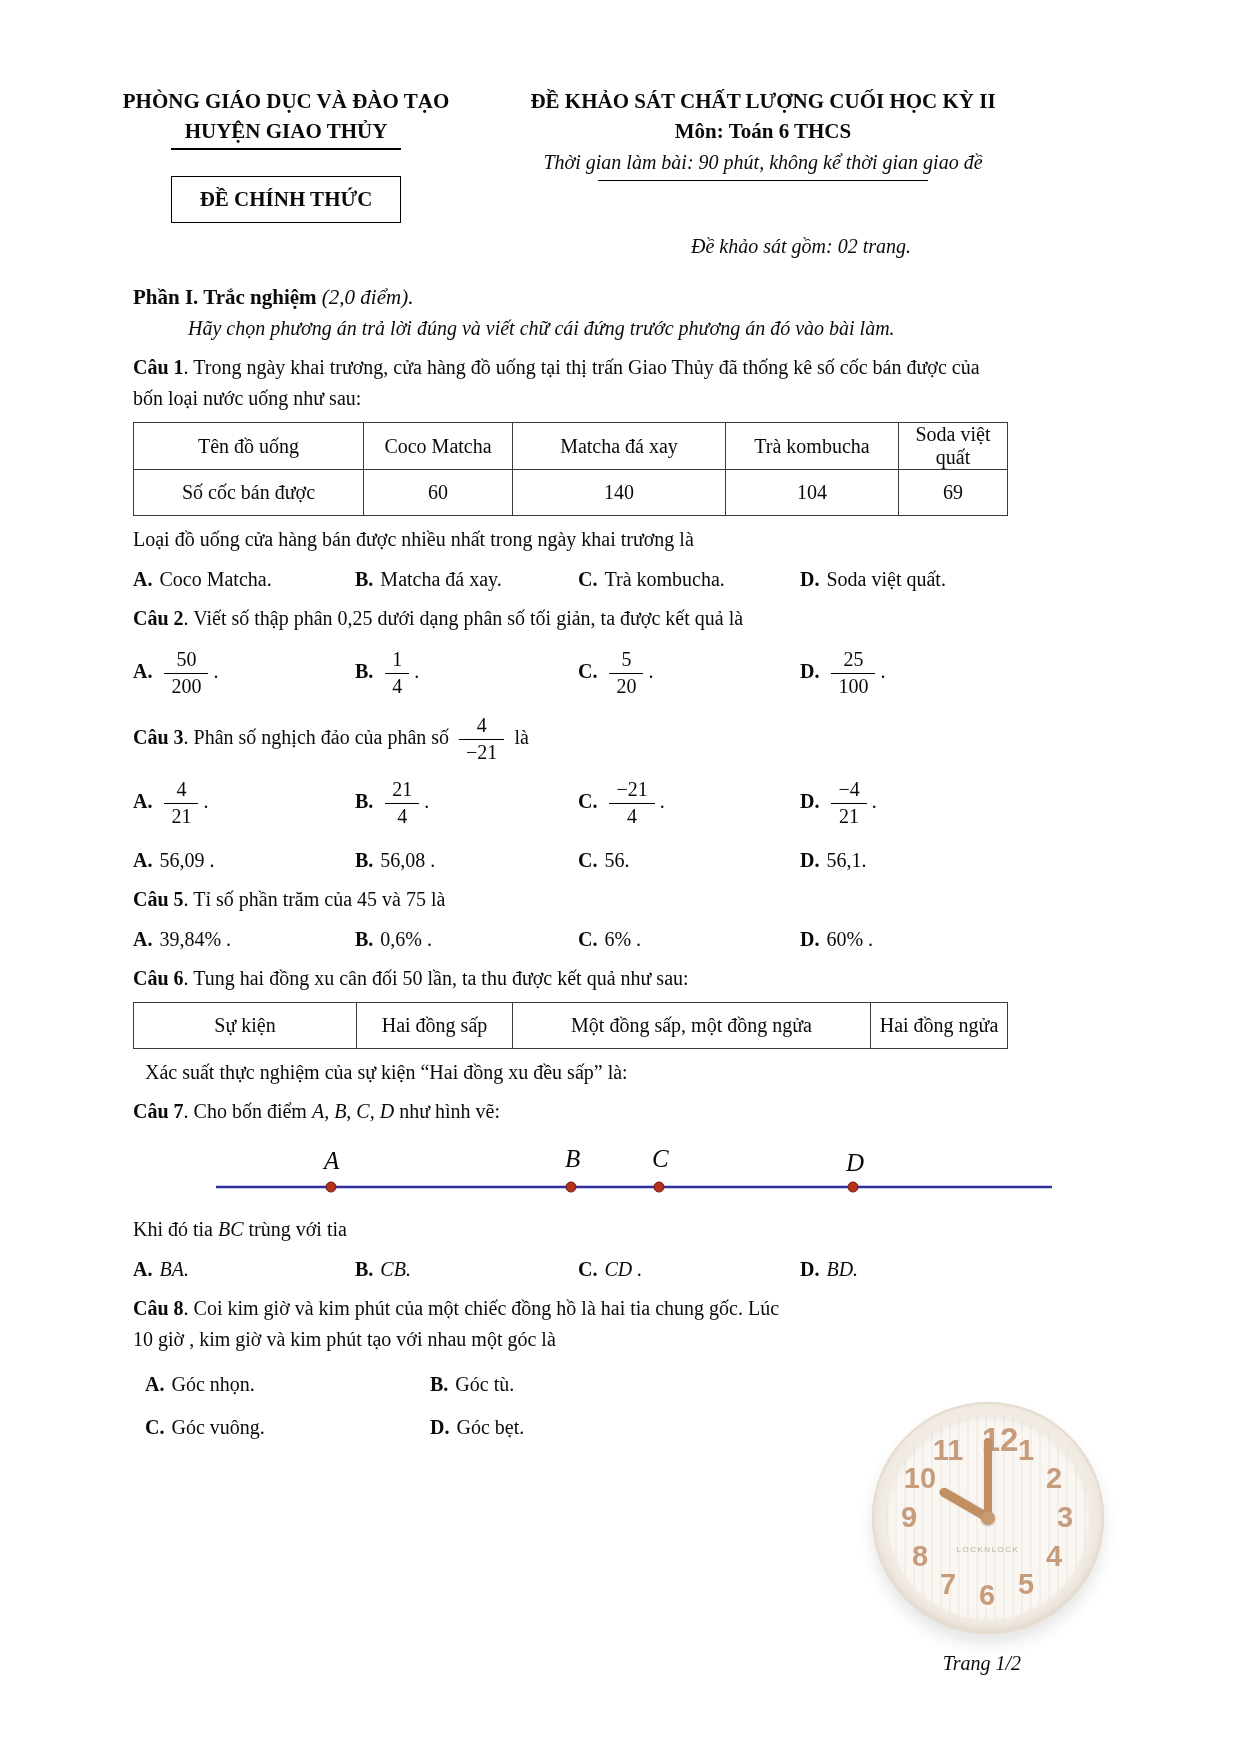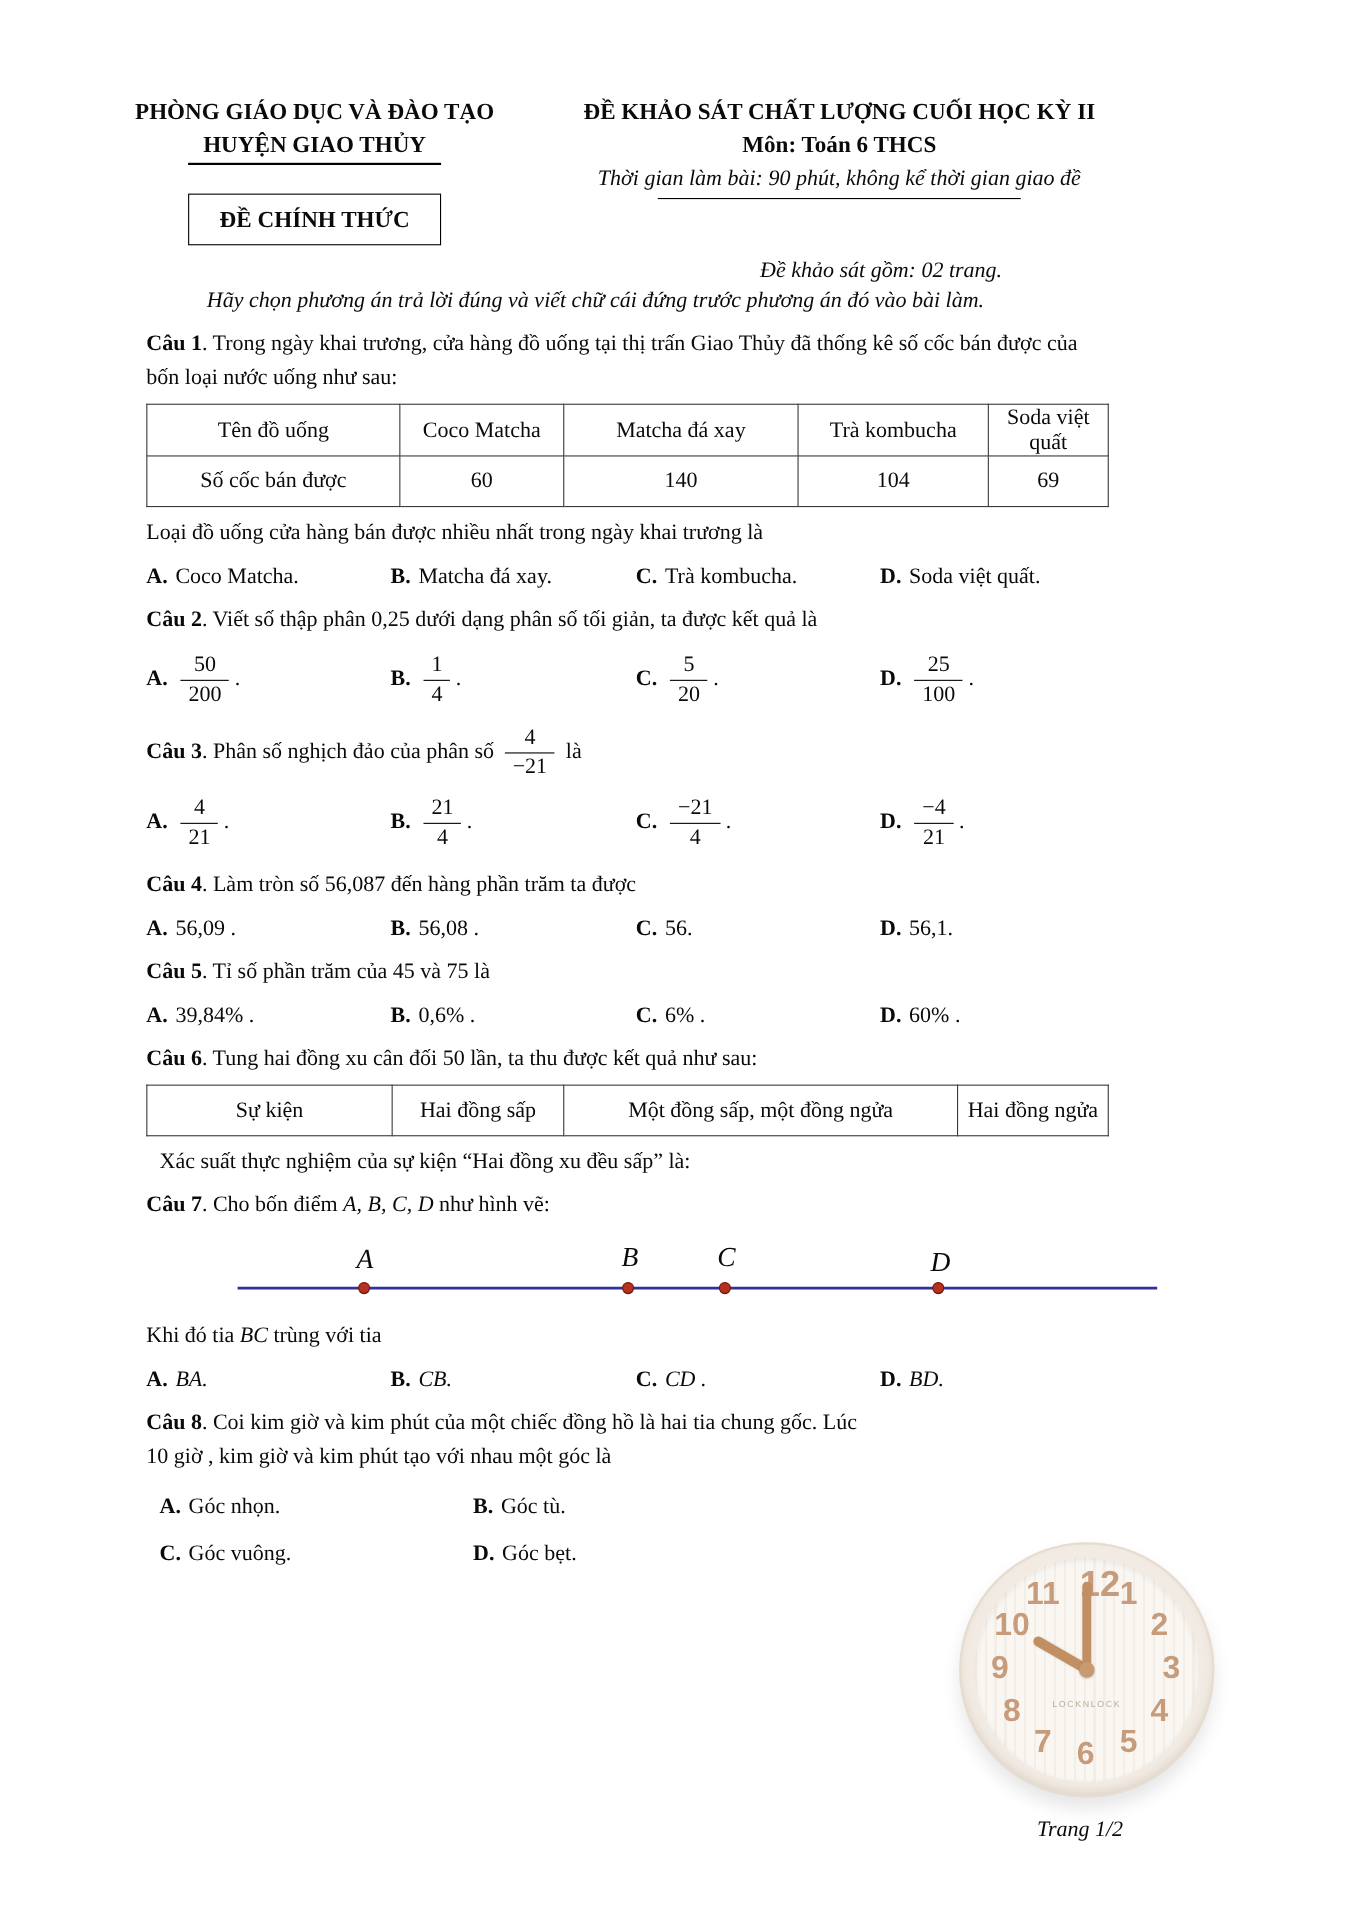--- a/index.html
+++ b/index.html
@@ -114,20 +114,21 @@
       <div class="h-b">ĐỀ KHẢO SÁT CHẤT LƯỢNG CUỐI HỌC KỲ II</div>
       <div class="h-b">Môn: Toán 6 THCS</div>
       <div class="time-line">Thời gian làm bài: 90 phút, không kể thời gian giao đề</div>
       <div class="time-underline"></div>
     </div>
   </div>
   <div class="pages-note">Đề khảo sát gồm:  02 trang.</div>
 
   <div class="content">
 
+    <p class="part-title"><b>Phần I. Trắc nghiệm </b><span class="it">(2,0 điểm).</span></p>
     <p class="it indent">Hãy chọn phương án trả lời đúng và viết chữ cái đứng trước phương án đó vào bài làm.</p>
 
     <p class="q"><b class="q-label">Câu 1</b><span>. Trong ngày khai trương, cửa hàng đồ uống tại thị trấn Giao Thủy đã thống kê số cốc bán được của bốn loại nước uống như sau:</span></p>
     <table class="data-table">
       <tbody>
           <tr>
         <td style="width:217px">Tên đồ uống</td>
         <td style="width:136px">Coco Matcha</td>
         <td style="width:200px">Matcha đá xay</td>
         <td style="width:160px">Trà kombucha</td>
@@ -159,21 +160,20 @@
     </div>
 
     <p class="q" style="margin-top:12px"><b class="q-label">Câu 3</b><span>. Phân số nghịch đảo của phân số </span><span class="frac"><span class="fr-num">4</span><span class="fr-den">−21</span></span><span> là</span></p>
     <div class="opts opts-frac">
       <div class="opt"><span class="k">A.</span><span class="frac"><span class="fr-num">4</span><span class="fr-den">21</span></span><span>.</span></div>
       <div class="opt"><span class="k">B.</span><span class="frac"><span class="fr-num">21</span><span class="fr-den">4</span></span><span>.</span></div>
       <div class="opt"><span class="k">C.</span><span class="frac"><span class="fr-num">−21</span><span class="fr-den">4</span></span><span>.</span></div>
       <div class="opt"><span class="k">D.</span><span class="frac"><span class="fr-num">−4</span><span class="fr-den">21</span></span><span>.</span></div>
     </div>
 
-    <p class="q" style="margin-top:14px"><b class="q-label">Câu 4</b><span>. Làm tròn số 56,087 đến hàng phần trăm ta được</span></p>
     <div class="opts">
       <div class="opt"><span class="k">A.</span><span>56,09 .</span></div>
       <div class="opt"><span class="k">B.</span><span>56,08 .</span></div>
       <div class="opt"><span class="k">C.</span><span>56.</span></div>
       <div class="opt"><span class="k">D.</span><span>56,1.</span></div>
     </div>
 
     <p class="q"><b class="q-label">Câu 5</b><span>. Tỉ số phần trăm của 45 và 75 là</span></p>
     <div class="opts">
       <div class="opt"><span class="k">A.</span><span>39,84% .</span></div>

